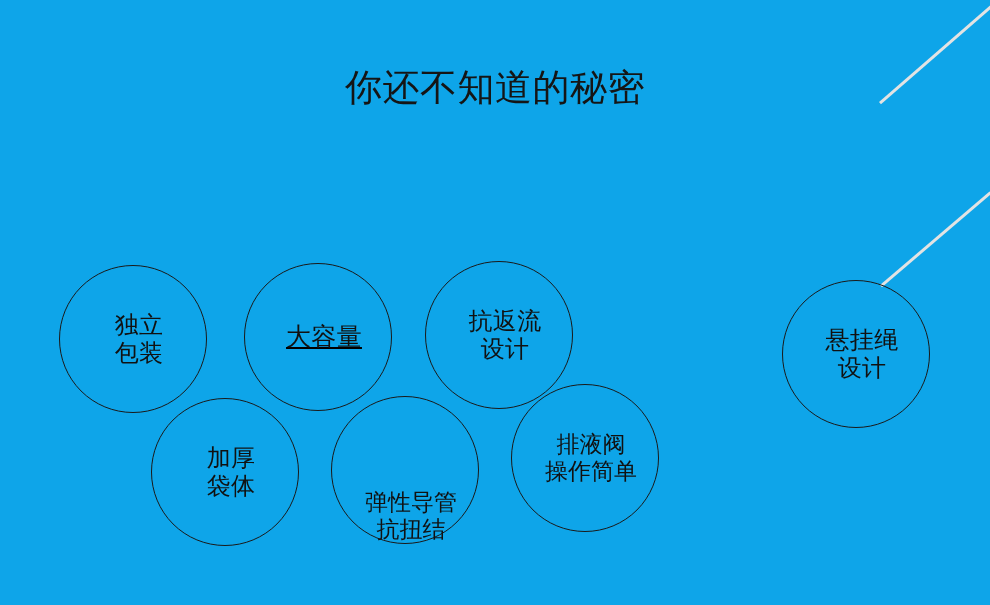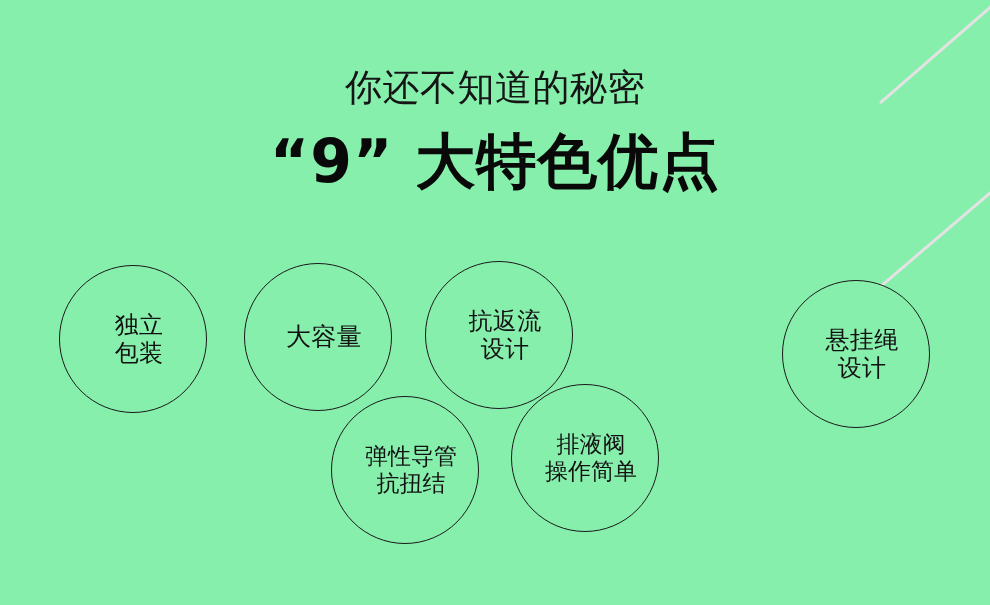--- a/index.html
+++ b/index.html
@@ -9,21 +9,21 @@
     background: #ffffff;
   }
   body {
     font-family: "DejaVu Sans", "Liberation Sans", sans-serif;
     -webkit-font-smoothing: antialiased;
   }
   #poster {
     position: relative;
     width: 990px;
     height: 605px;
-    background: #86efac;
+    background: #0ea5e9;
     overflow: hidden;
     margin: 0 auto;
   }
 
   
   .deco-line {
     position: absolute;
     height: 0;
     border-top: 3px solid #e3e3e3;
     transform-origin: 0 0;
@@ -108,45 +108,48 @@
 </head>
 <body>
 
 <div id="poster">
 
   <div class="deco-line deco-line-1"></div>
   <div class="deco-line deco-line-2"></div>
 
   <div class="headings">
     <div class="subtitle">你还不知道的秘密</div>
-    <div class="maintitle">“9” 大特色优点</div>
   </div>
 
   <div class="bubble two-line" style="left:59px;  top:265px;">
     <span class="bubble-label">独立
 包装</span>
   </div>
 
-  <div class="bubble" style="left:244px; top:263px;">
+  <div class="bubble" style="left:244px; top:263px;text-decoration:underline;">
     <span class="bubble-label">大容量</span>
   </div>
 
   <div class="bubble two-line" style="left:425px; top:261px;">
     <span class="bubble-label">抗返流
 设计</span>
   </div>
 
 
   <div class="bubble two-line" style="left:782px; top:280px;">
     <span class="bubble-label">悬挂绳
 设计</span>
   </div>
 
+  <div class="bubble two-line" style="left:151px; top:398px;">
+    <span class="bubble-label">加厚
+袋体</span>
+  </div>
 
-  <div class="bubble wide" style="left:331px; top:396px;">
+  <div class="bubble wide" style="left:331px; top:396px;align-items:flex-end;">
     <span class="bubble-label">弹性导管
 抗扭结</span>
   </div>
 
   <div class="bubble wide" style="left:511px; top:384px;">
     <span class="bubble-label">排液阀
 操作简单</span>
   </div>
 
 

